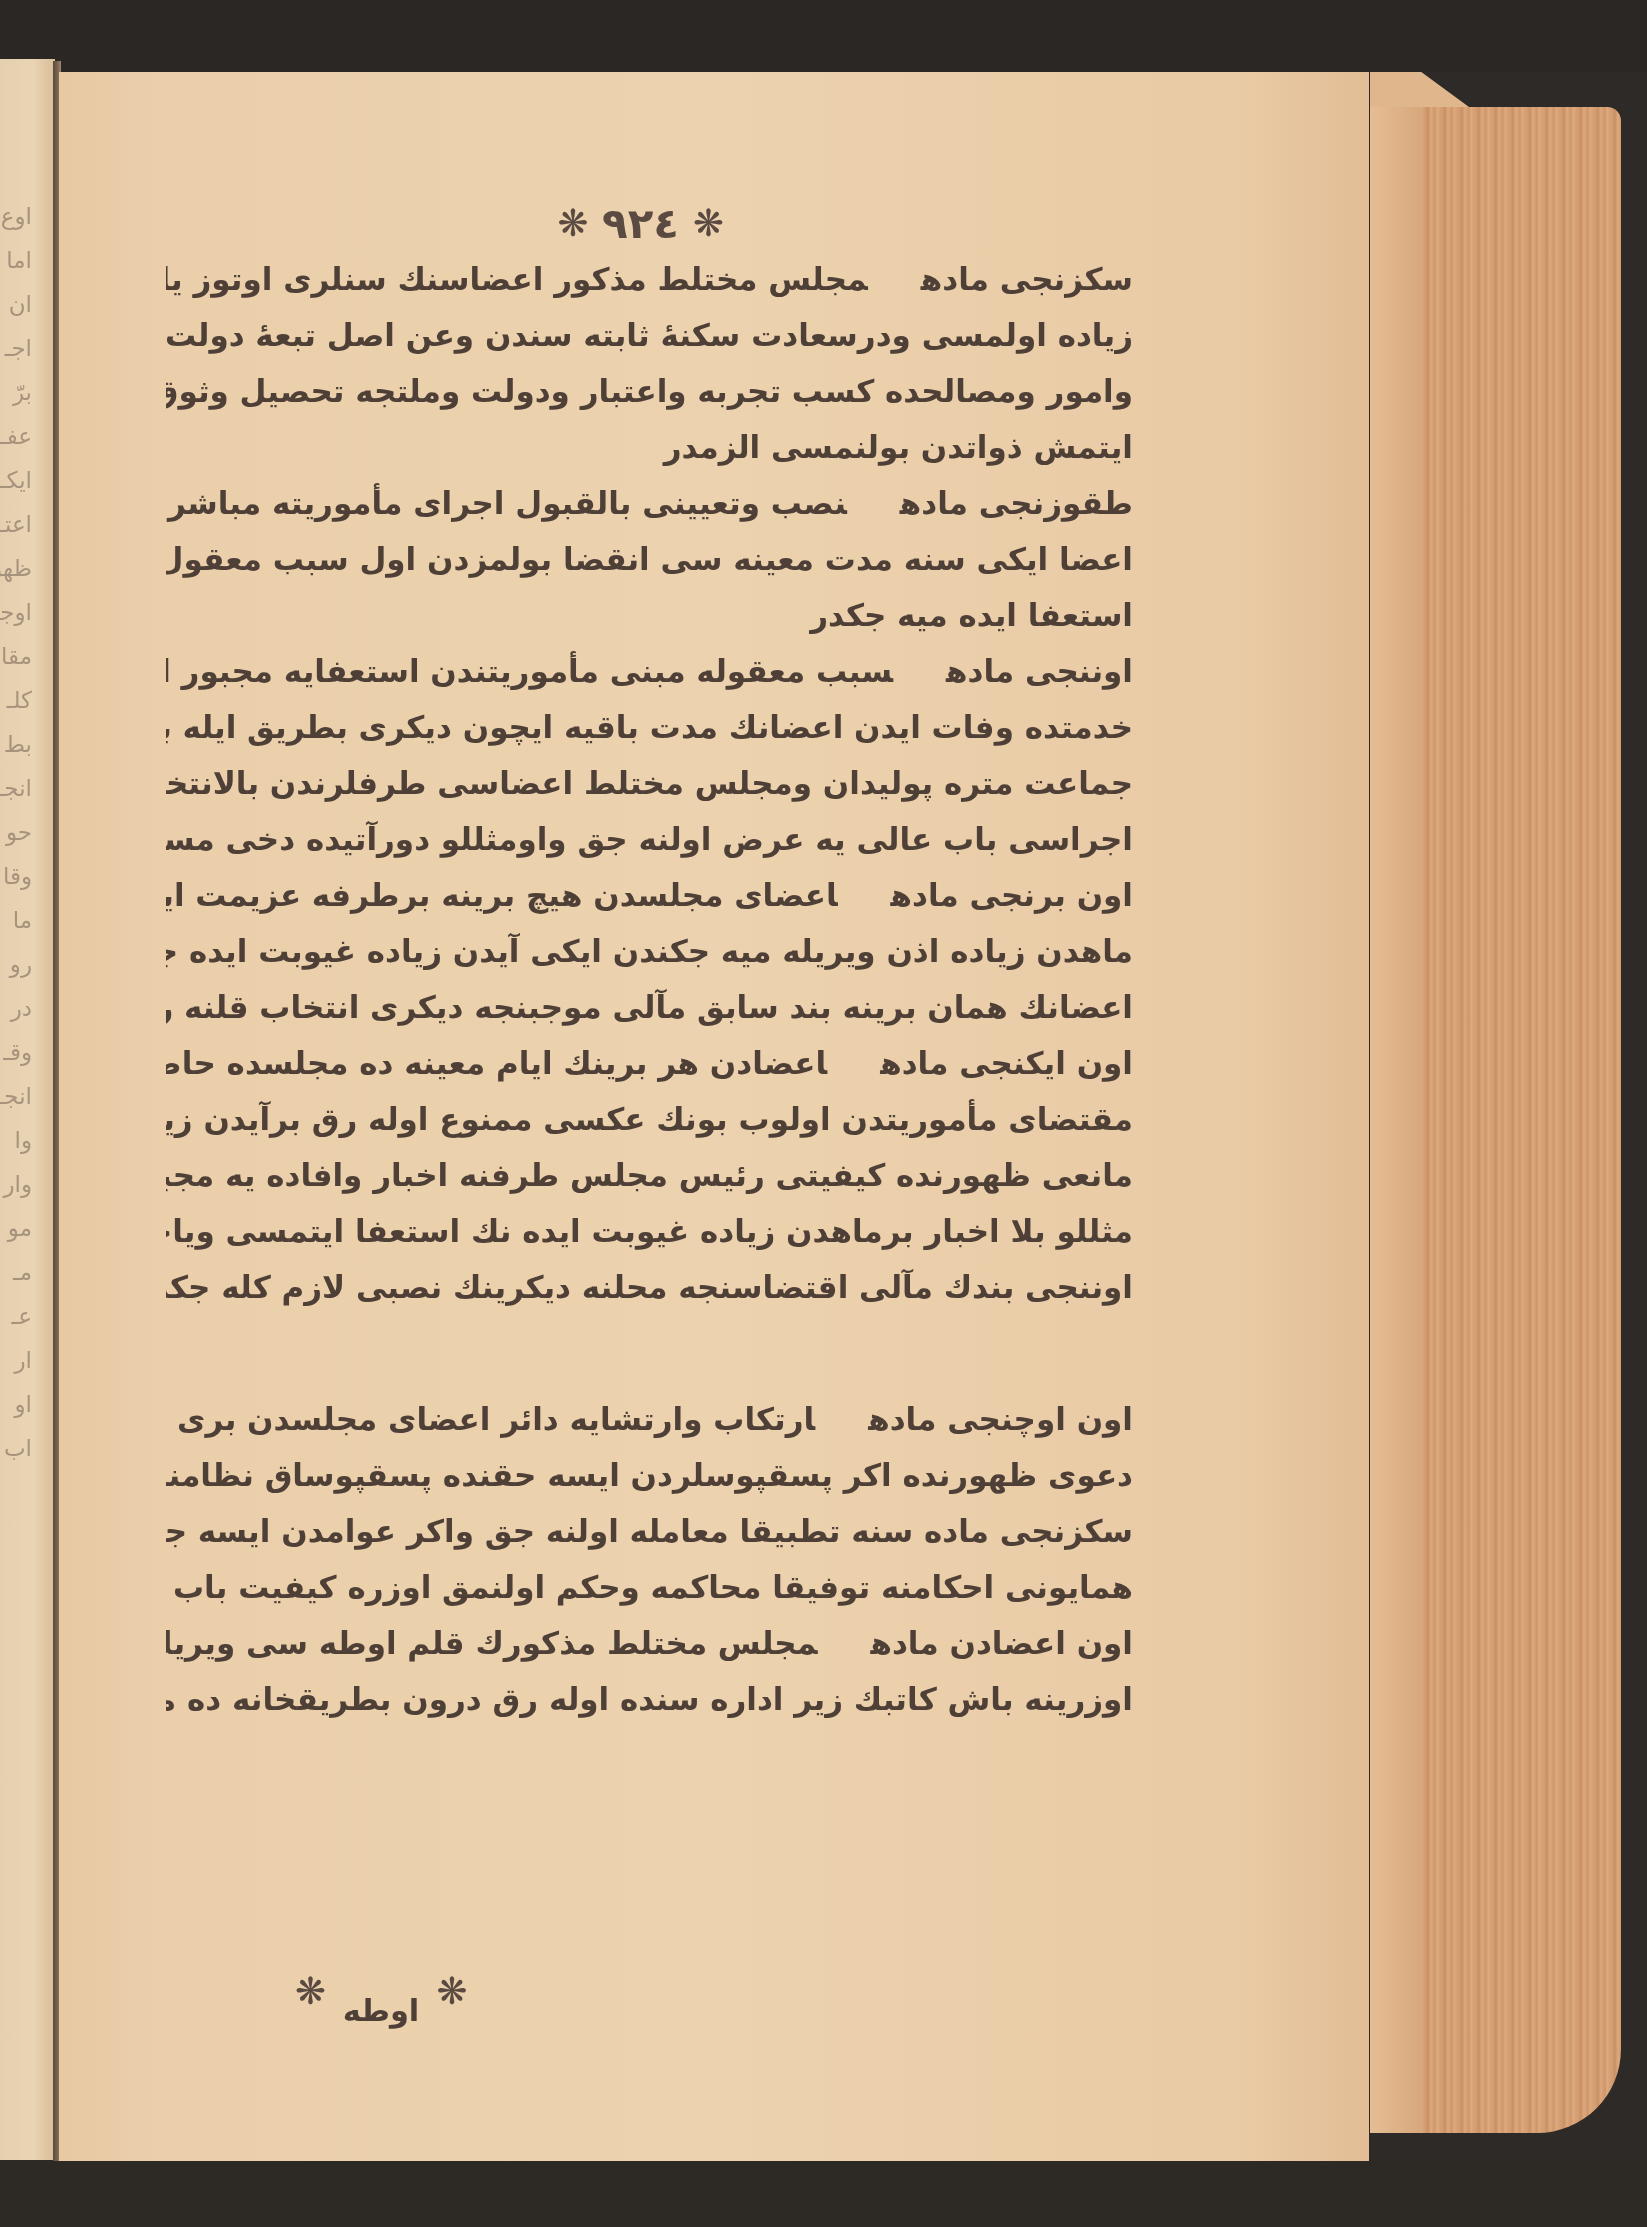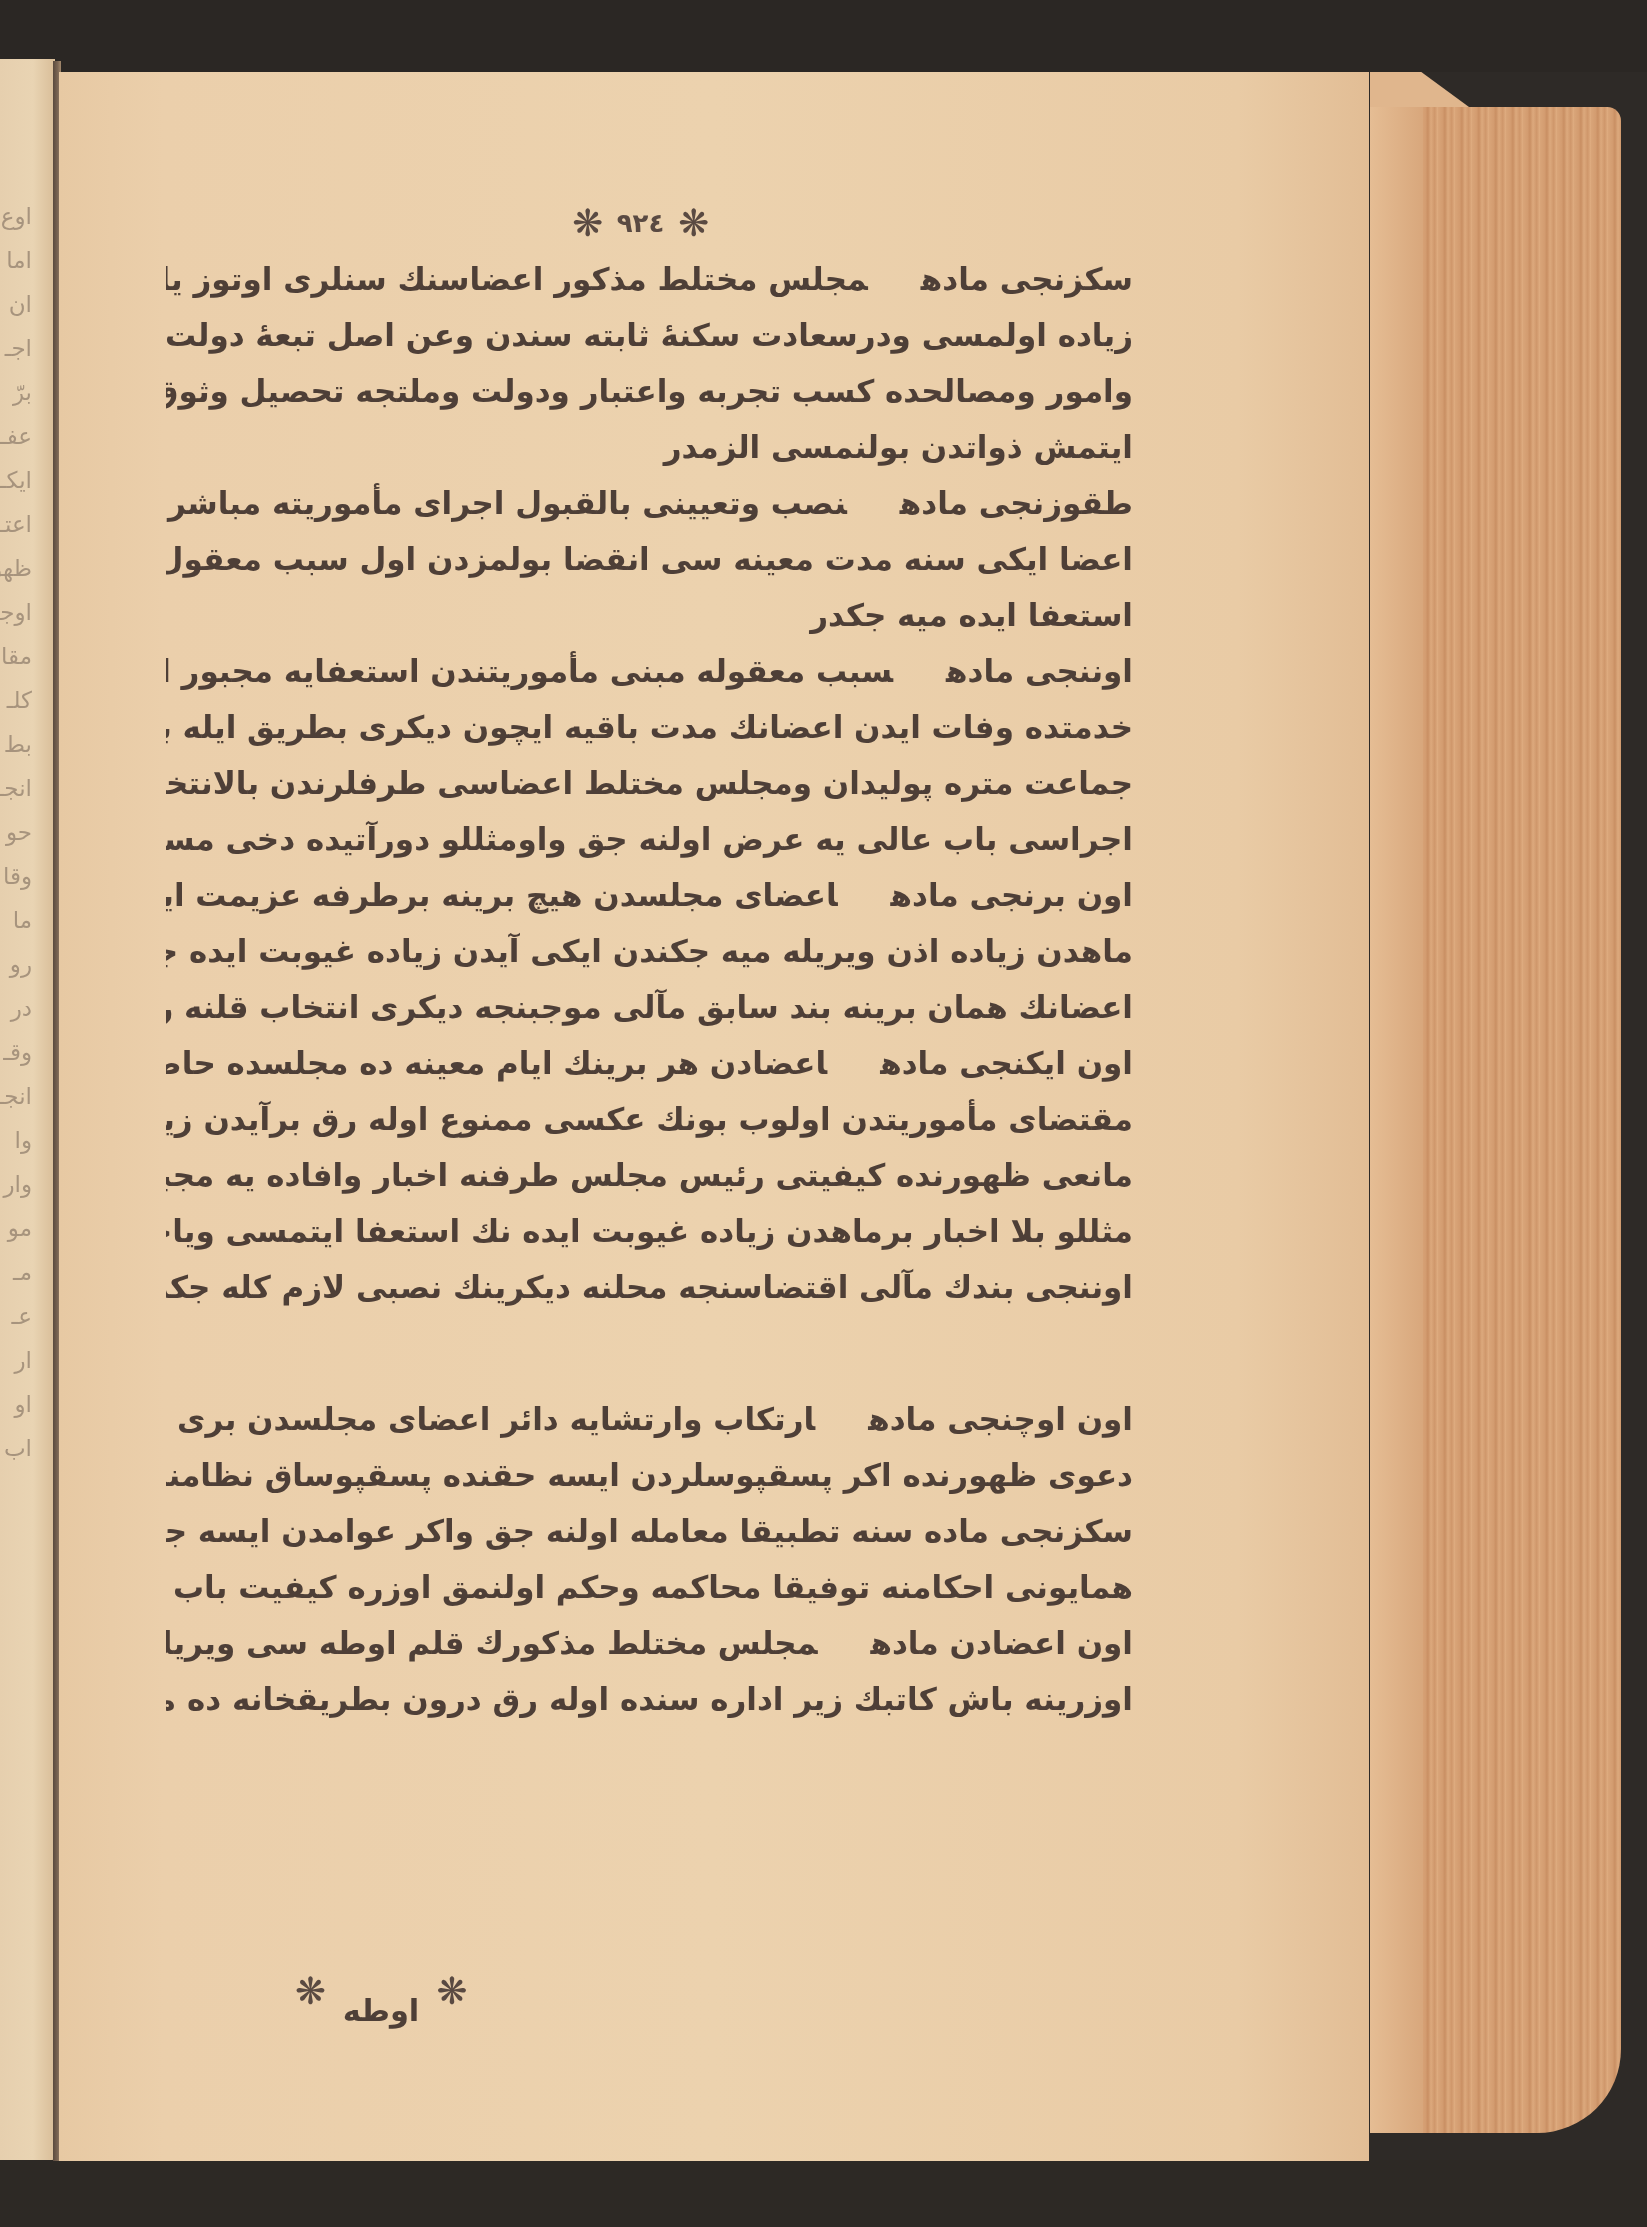--- a/index.html
+++ b/index.html
@@ -69,21 +69,21 @@
     .header {
       position: absolute; left: 526px; top: 200px; width: 229px; height: 46px;
       display: flex; align-items: center; justify-content: center; gap: 13.7px;
       color: #5e4d44;
     }
     .ornament {
       font-size: 37px; line-height: 1; color: #5a4a42;
     }
     .page-number {
       font-family: "DejaVu Sans", sans-serif;
-      font-size: 26px; font-weight: bold; color: #5a4a42;
+      font-size: 42px; font-weight: bold; color: #5a4a42;
       direction: rtl;
     }
 
     .text-block {
       position: absolute; left: 166px; top: 251px; width: 967px;
       direction: rtl;
       color: #4e3f37;
       font-family: "DejaVu Sans", sans-serif;
       font-size: 31px;
       font-weight: bold;

